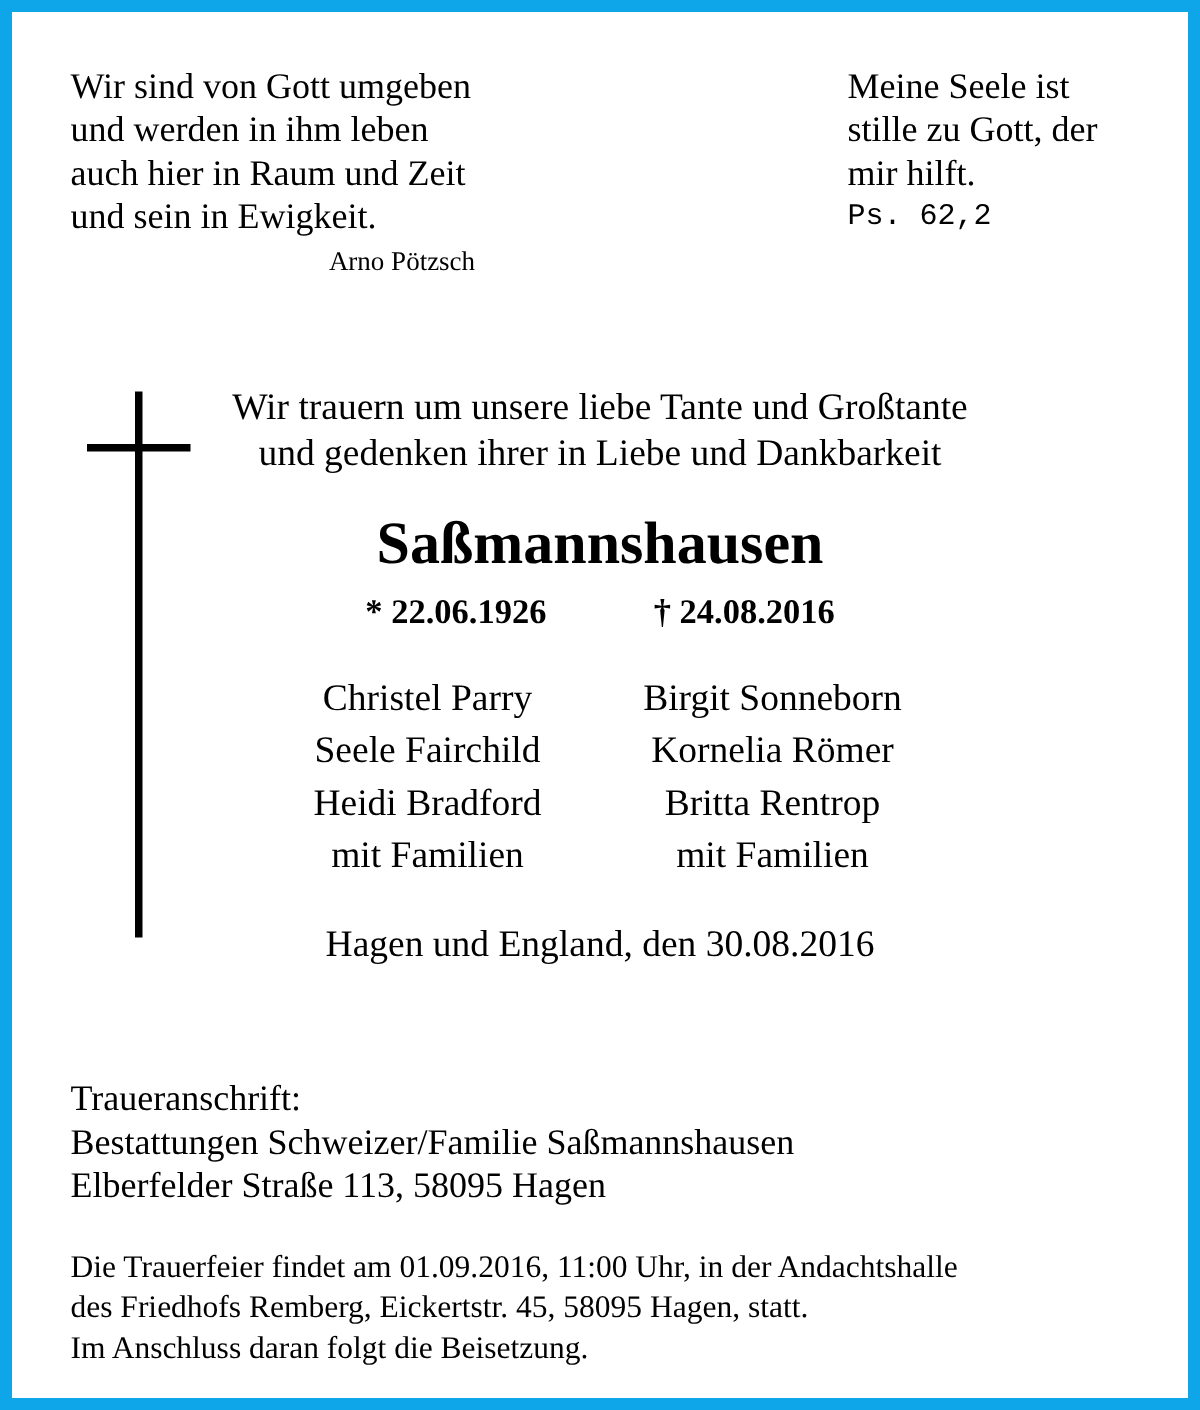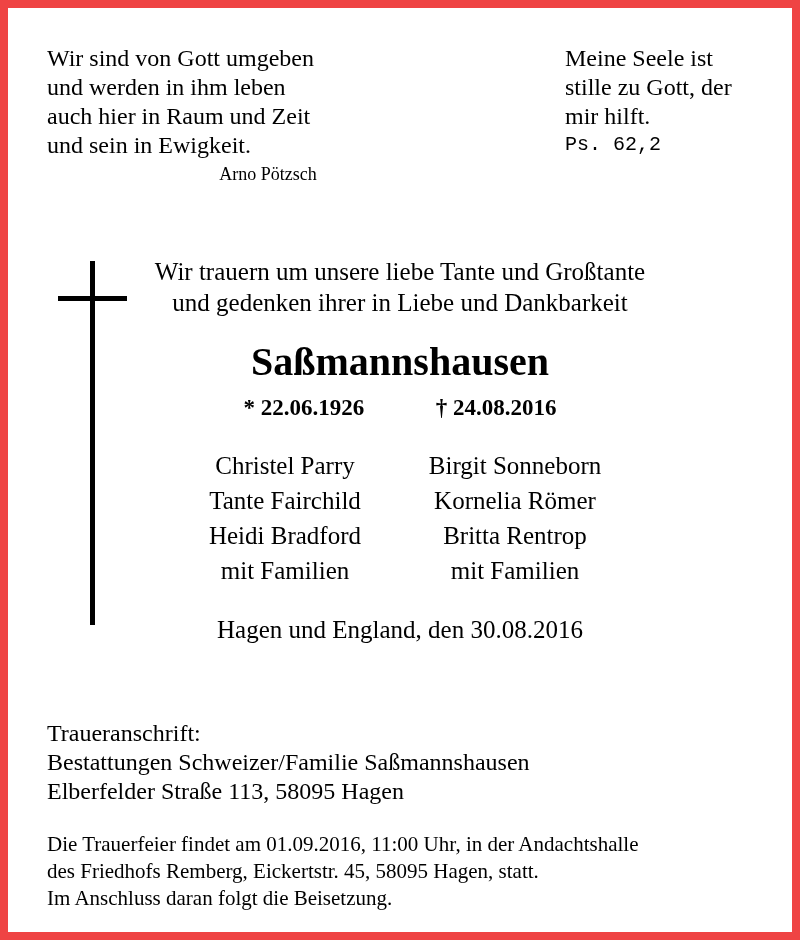--- a/index.html
+++ b/index.html
@@ -15,21 +15,21 @@
     color: #000000;
     overflow: hidden;
   }
 
   
   .notice {
     position: relative;
     box-sizing: border-box;
     width: 800px;
     height: 940px;
-    background: #ef4444;
+    background: #0ea5e9;
     padding: 8px;
   }
   .notice-inner {
     position: relative;
     box-sizing: border-box;
     width: 100%;
     height: 100%;
     background: #ffffff;
   }
 
@@ -223,21 +223,21 @@
         <span>*</span>
         <span>22.06.1926</span>
         <span class="date-gap"></span>
         <span>†</span>
         <span>24.08.2016</span>
       </div>
 
       <div class="survivors">
         <div class="survivor-col left">
           <div class="survivor-name">Christel Parry</div>
-          <div class="survivor-name">Tante Fairchild</div>
+          <div class="survivor-name">Seele Fairchild</div>
           <div class="survivor-name">Heidi Bradford</div>
           <div class="survivor-name">mit Familien</div>
         </div>
         <div class="survivor-col right">
           <div class="survivor-name">Birgit Sonneborn</div>
           <div class="survivor-name">Kornelia Römer</div>
           <div class="survivor-name">Britta Rentrop</div>
           <div class="survivor-name">mit Familien</div>
         </div>
       </div>

